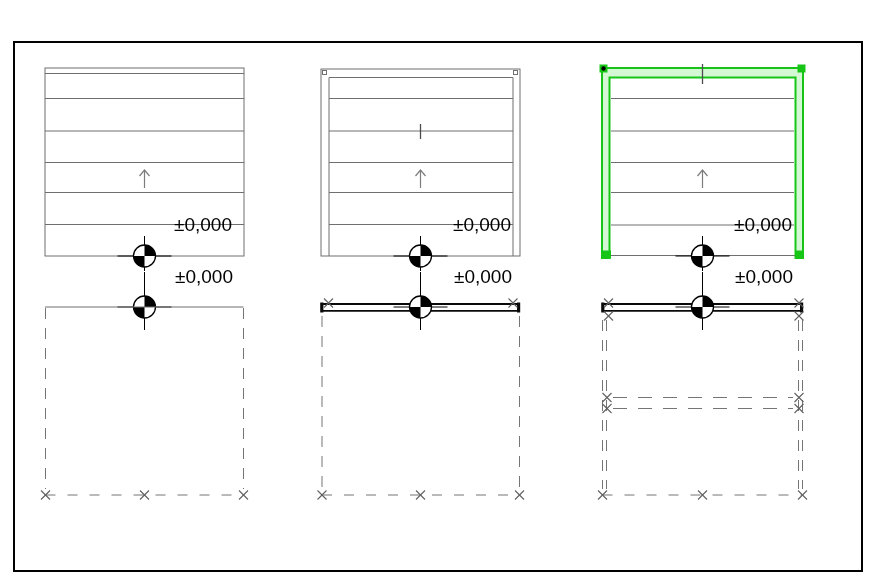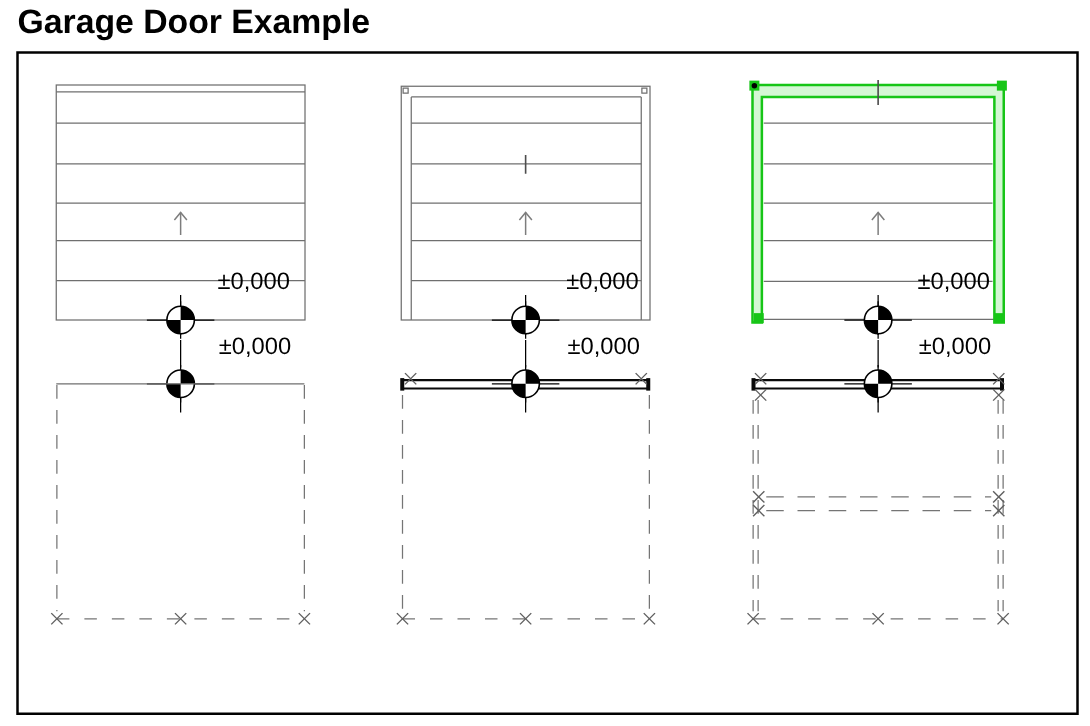--- a/index.html
+++ b/index.html
@@ -11,21 +11,20 @@
   .thin{stroke:#6f6f6f;stroke-width:1;fill:none;}
   .dash{stroke:#757575;stroke-width:1;fill:none;}
   .lvl-text{font-family:"Liberation Sans",sans-serif;font-size:19px;fill:#000;}
   .sel-band{fill:var(--selection_fill,#d4f7d4);stroke:var(--selection_green,#17c517);stroke-width:2;}
   .handle{fill:var(--selection_green,#17c517);stroke:none;}
 </style>
 </head>
 <body>
 
 <div class="page">
-  <div class="title">Garage Door Example</div>
 
   <svg width="872" height="581" viewBox="0 0 872 581">
     <defs>
       <g id="datum">
         <line x1="-27" y1="0" x2="27" y2="0" stroke="#000" stroke-width="1"></line>
         <line x1="0" y1="-15" x2="0" y2="15" stroke="#000" stroke-width="1"></line>
         <circle r="11" fill="#fff" stroke="#000" stroke-width="1.3"></circle>
         <path d="M0,0 L0,-11 A11,11 0 0 1 11,0 Z" fill="#000"></path>
         <path d="M0,0 L0,11 A11,11 0 0 1 -11,0 Z" fill="#000"></path>
       </g>

